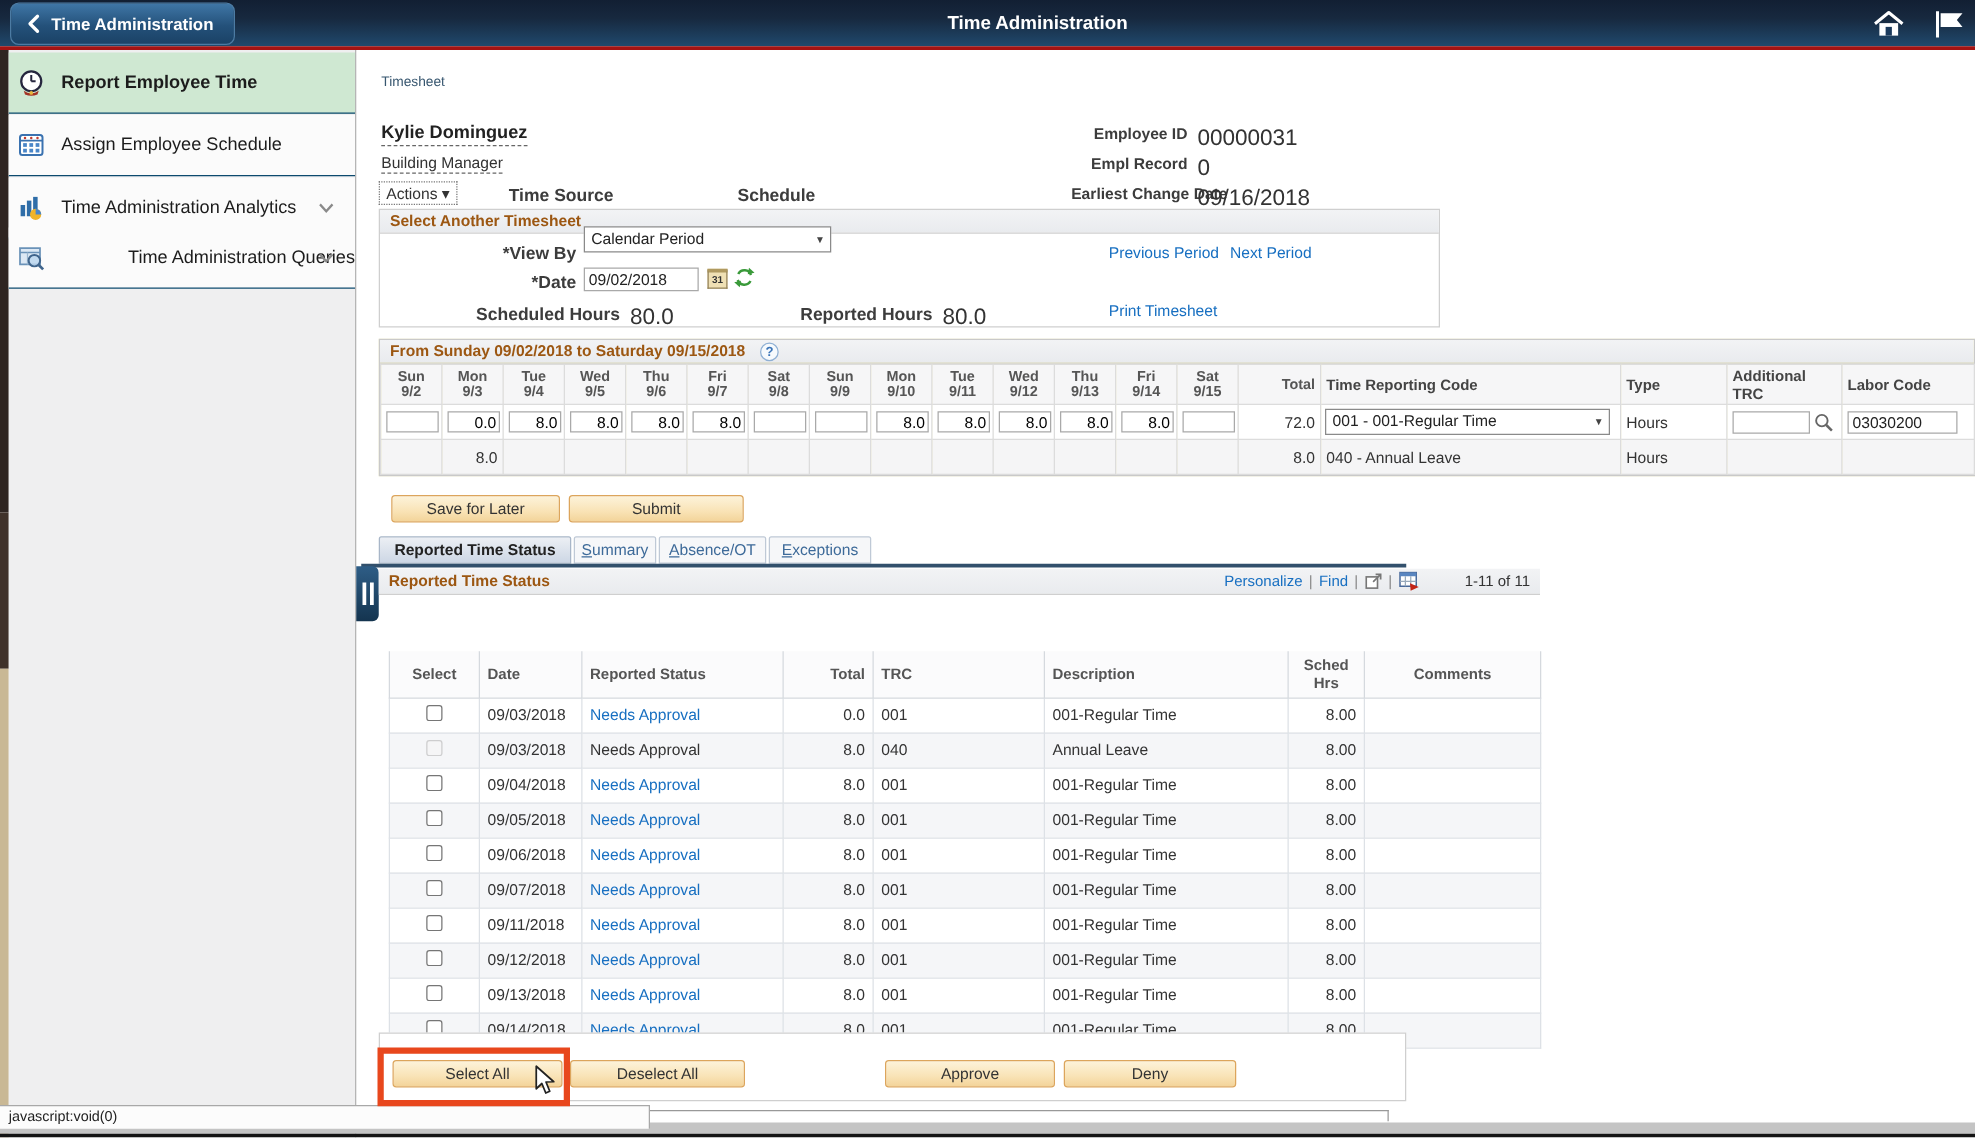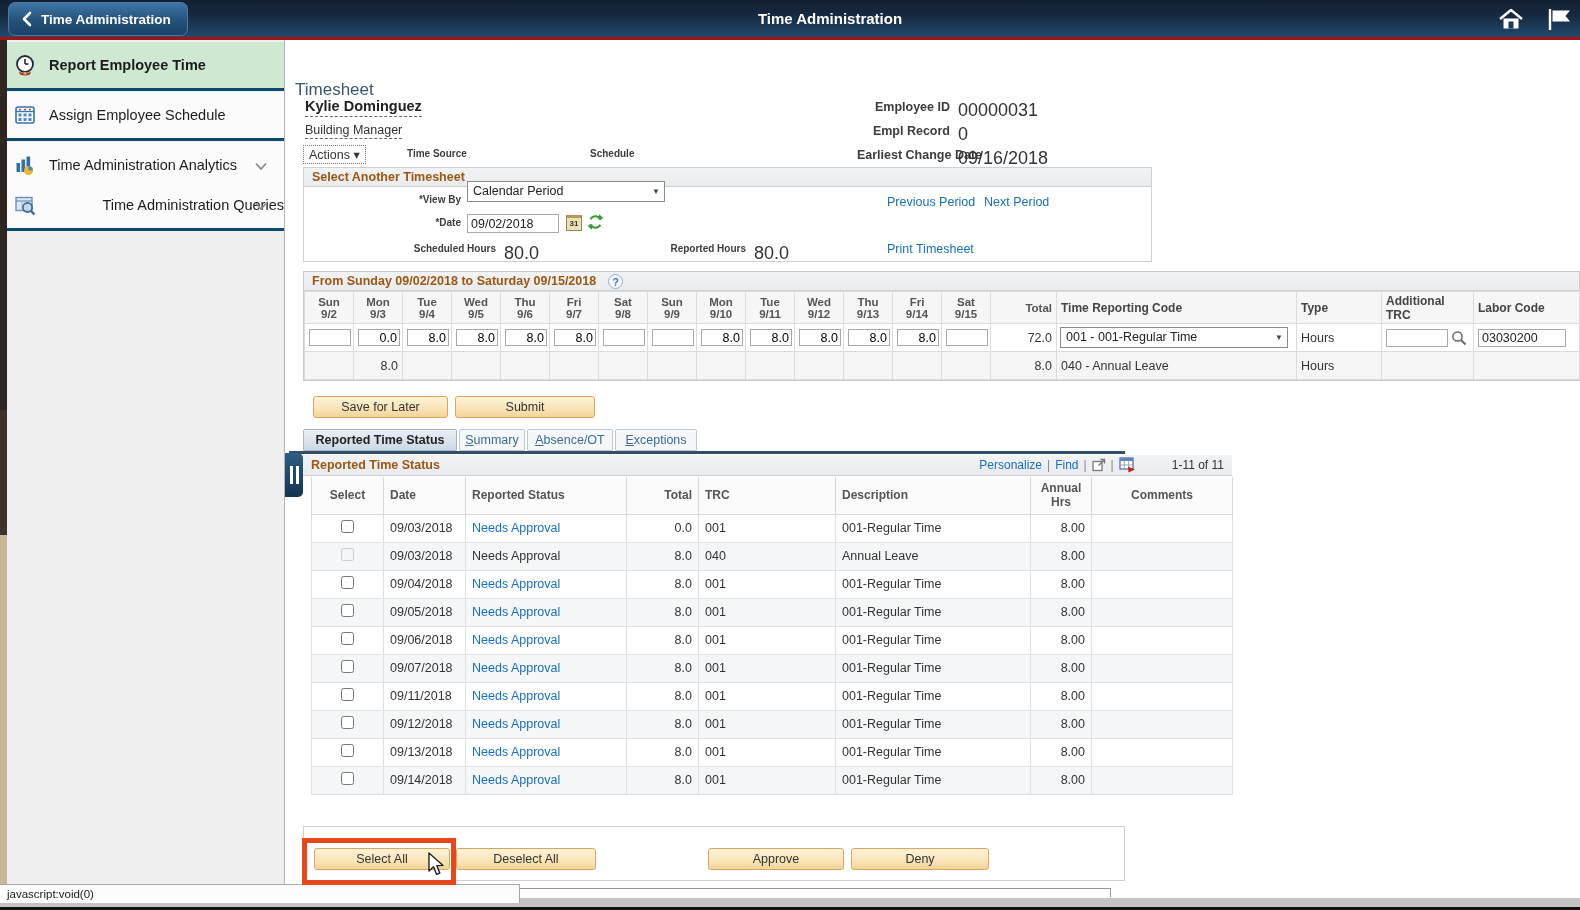--- a/index.html
+++ b/index.html
@@ -25,39 +25,39 @@
                color:#fff; font-weight:bold; font-size:15px; }
   .hdr-ico { top:7px; width:26px; height:24px; cursor:pointer; }
   .redline { left:0; top:37px; width:1580px; height:3px; background:#a31313; }
 
   
   .edge-strip { left:0; width:7px; }
   .sidebar { left:7px; top:40px; width:278px; height:870px;
              background:#efeff0; border-right:1px solid #b5b5b5; }
   .side-item { position:absolute; left:0; width:277px; height:49px;
                display:flex; align-items:center; gap:13px; padding-left:7px;
-               background:#fbfbfb; border-bottom:3px solid #0c4a6e; cursor:pointer;
+               background:#fbfbfb; border-bottom:1px solid #0c4a6e; cursor:pointer;
                font-size:14.5px; color:#1c1c1c; }
   .side-item.active { background:#cfe8d2; font-weight:bold; }
   .side-item .chev { position:absolute; right:16px; top:19px; }
   .sideico { width:22px; height:22px; flex:0 0 22px; }
 
   
   .rust { color:#9c5712; font-weight:bold; }
   .lnk { color:#176fc1; text-decoration:none; cursor:pointer; }
-  .lbl { font-weight:bold; color:#3c3c3c; font-size:10px; }
+  .lbl { font-weight:bold; color:#3c3c3c; font-size:14px; }
   .val { color:#333; font-size:18px; }
   .psbtn { background: linear-gradient(180deg,#fdf3da,#f9e3b6 60%,#f3d49a);
            border:1px solid #dca55c; border-radius:3px; height:22px;
            font-size:12.5px; color:#333; text-align:center; line-height:20px; cursor:pointer; }
   .panelbar { background:linear-gradient(180deg,#f2f3f5,#e9ebee); border-bottom:1px solid #cfcfcf;
               font-size:12.5px; display:flex; align-items:center; padding:0 8px; }
 
   
-  .pg-title { left:295px; top:60px; font-size:17px; color:#37566f;margin-top:20px; }
+  .pg-title { left:305px; top:60px; font-size:11px; color:#37566f; }
   .emp-name { left:305px; top:98px; font-size:14.5px; font-weight:bold; color:#222;
               border-bottom:1px dashed #666; padding-bottom:2px; cursor:pointer; }
   .emp-role { left:305px; top:123px; font-size:12.5px; color:#333;
               border-bottom:1px dashed #666; padding-bottom:1px; cursor:pointer; }
   .actions { left:303px; top:145px; border:1px dotted #777; padding:1px 5px;
              font-size:12.5px; color:#333; cursor:pointer; }
   .inf-lbl { width:200px; text-align:right; font-weight:bold; font-size:12.5px; color:#3c3c3c; }
 
   
   .sel-panel { left:303px; top:167px; width:849px; height:95px;
@@ -95,21 +95,21 @@
   .blue-line { left:289px; top:451px; width:836px; height:3px; background:#32506c; }
   .handle { left:285px; top:453px; width:18px; height:44px; border-radius:0 5px 5px 0;
             background:linear-gradient(180deg,#2e5d86,#14344f); cursor:pointer;
             display:flex; align-items:center; justify-content:center; gap:3px; }
   .handle i { display:block; width:3px; height:18px; background:#fff; }
 
   
   .rts-bar { left:303px; top:455px; width:929px; height:21px; }
   .rts-bar .title { flex:1; }
   .rts-right { display:flex; align-items:center; gap:5px; font-size:12px; }
-  table.rts { border-collapse:collapse; table-layout:fixed; width:921px; font-size:12.5px; }
+  table.rts { border-collapse:collapse; table-layout:fixed; width:921px; font-size:12.5px;margin-top:44px; }
   table.rts th { background:#fbfbfc; color:#555; font-weight:bold; font-size:12px;
                  border:1px solid #d5d9de; border-top:none; height:37px; padding:2px 6px;
                  text-align:left; vertical-align:middle; }
   table.rts td { border:1px solid #dde1e6; height:28px; padding:0 6px; color:#333; }
   table.rts tbody tr:nth-child(even) td { background:#f5f6f8; }
   table.rts .ral { text-align:right; }
   table.rts .cal { text-align:center; }
 
   
   .app-panel { left:303px; top:826px; width:822px; height:55px;
@@ -465,21 +465,21 @@
       <col style="width:141px">
   </colgroup>
   <thead>
     <tr>
       <th class="cal">Select</th>
       <th>Date</th>
       <th>Reported Status</th>
       <th class="ral">Total</th>
       <th>TRC</th>
       <th>Description</th>
-      <th class="ral" style="text-align:center;">Annual Hrs</th>
+      <th class="ral" style="text-align:center;">Sched Hrs</th>
       <th style="text-align:center;">Comments</th>
     </tr>
   </thead>
   <tbody>
     <tr>
       <td class="cal"><input type="checkbox" style=""></td>
       <td>09/03/2018</td>
       <td><a class="lnk">Needs Approval</a></td>
       <td class="ral">0.0</td>
       <td>001</td>

